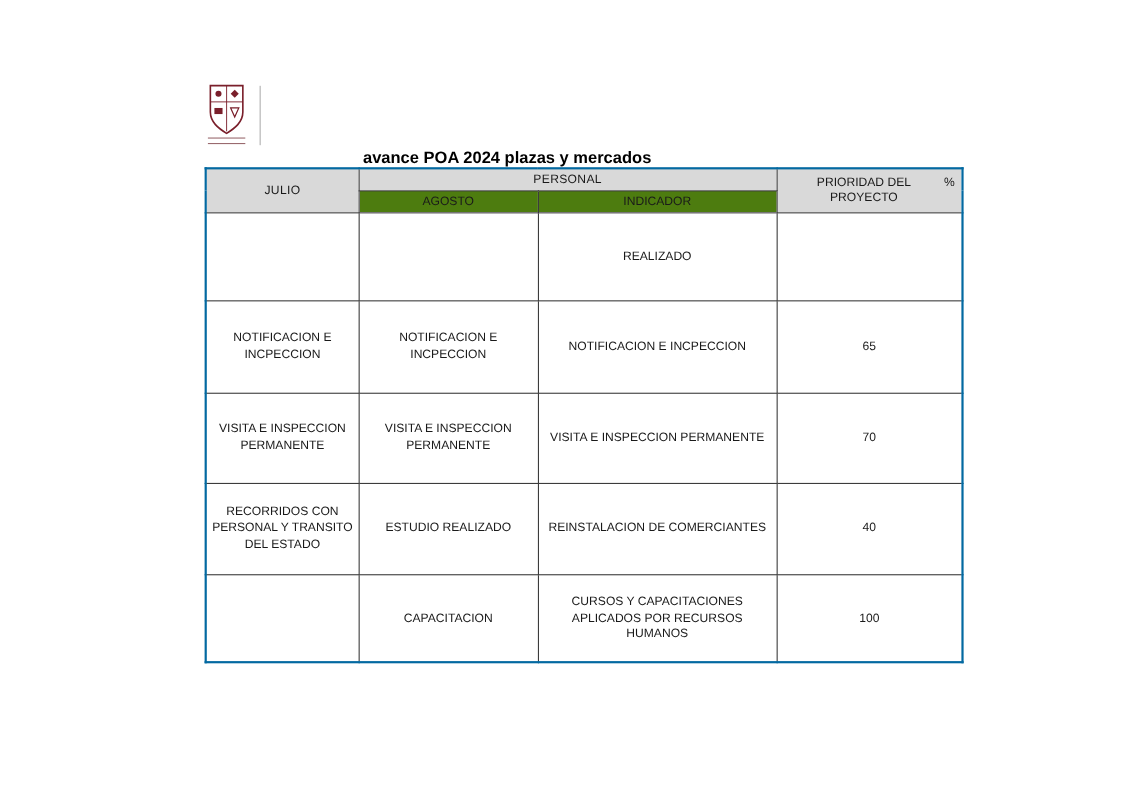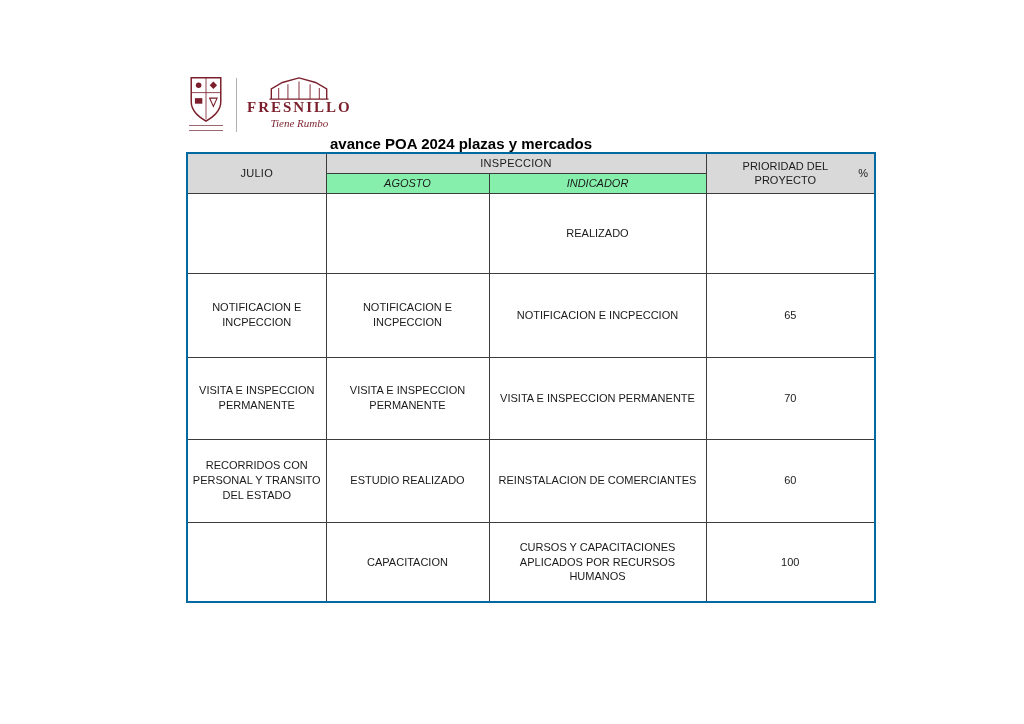--- a/index.html
+++ b/index.html
@@ -99,32 +99,31 @@
   }
   .hdr {
     background: #d9d9d9;
     font-weight: bold;
     font-size: 8px;
     letter-spacing: 0.3px;
   }
   .hdr-month {
     font-weight: bold;
     font-size: 11px;
-    background: #86efac;
-    font-style: italic;
+    background: #4d7c0f;
   }
   .hdr-prio {
     background: #d9d9d9;
     font-weight: bold;
     font-size: 8px;
   }
   .prio-flex {
     display: flex;
     justify-content: space-between;
-    align-items: center;
+    align-items: flex-start;
     padding: 0 2px;
   }
   tr.hrow1 { height: 19px; }
   tr.hrow2 { height: 17px; }
   tr.r0 { height: 80px; }
   tr.r1 { height: 84px; margin-top: 40px; }
   tr.r2 { height: 82px; margin-top: 45px; }
   tr.r3 { height: 83px; }
   tr.r4 { height: 80px; }
 </style>
@@ -140,48 +139,35 @@
         <line x1="20" y1="2" x2="20" y2="47" stroke="#7a1f2b" stroke-width="0.9"></line>
         <line x1="4" y1="18" x2="36" y2="18" stroke="#7a1f2b" stroke-width="0.9"></line>
         <circle cx="12" cy="10" r="3" fill="#7a1f2b"></circle>
         <path d="M28 6 l4 4 -4 4 -4 -4 Z" fill="#7a1f2b"></path>
         <rect x="8" y="24" width="8" height="6" fill="#7a1f2b"></rect>
         <path d="M24 24 l4 9 4 -9 Z" fill="none" stroke="#7a1f2b" stroke-width="1.2"></path>
       </svg>
       <div class="crest-caption"></div>
     </div>
     <div class="logo-divider"></div>
-    <div class="logo-right">
-      <svg width="64" height="24" viewBox="0 0 64 26" aria-hidden="true">
-        <path d="M2 25 L2 14 L14 7 L32 2 L50 7 L62 14 L62 25" fill="none" stroke="#7a1f2b" stroke-width="1.5"></path>
-        <line x1="10" y1="25" x2="10" y2="13" stroke="#7a1f2b" stroke-width="1"></line>
-        <line x1="20" y1="25" x2="20" y2="9" stroke="#7a1f2b" stroke-width="1"></line>
-        <line x1="32" y1="25" x2="32" y2="6" stroke="#7a1f2b" stroke-width="1"></line>
-        <line x1="44" y1="25" x2="44" y2="9" stroke="#7a1f2b" stroke-width="1"></line>
-        <line x1="54" y1="25" x2="54" y2="13" stroke="#7a1f2b" stroke-width="1"></line>
-        <line x1="0" y1="25" x2="64" y2="25" stroke="#7a1f2b" stroke-width="1.5"></line>
-      </svg>
-      <div class="logo-name">FRESNILLO</div>
-      <div class="logo-slogan">Tiene Rumbo</div>
-    </div>
   </div>
 
   <div class="doc-title">avance POA 2024 plazas y mercados</div>
 
   <table class="poa">
     <colgroup>
       <col style="width:139px">
       <col style="width:163px">
       <col style="width:217px">
       <col style="width:169px">
     </colgroup>
     <tbody>
       <tr class="hrow1">
         <td class="hdr" rowspan="2">JULIO</td>
-        <td class="hdr" colspan="2">INSPECCION</td>
+        <td class="hdr" colspan="2">PERSONAL</td>
         <td class="hdr-prio" rowspan="2">
           <div class="prio-flex">
             <span>PRIORIDAD DEL PROYECTO</span>
             <span>%</span>
           </div>
         </td>
       </tr>
       <tr class="hrow2">
         <td class="hdr-month">AGOSTO</td>
         <td class="hdr-month">INDICADOR</td>
@@ -202,21 +188,21 @@
       <tr class="r2">
         <td>VISITA E INSPECCION PERMANENTE</td>
         <td>VISITA E INSPECCION PERMANENTE</td>
         <td>VISITA E INSPECCION PERMANENTE</td>
         <td>70</td>
       </tr>
       <tr class="r3">
         <td>RECORRIDOS CON PERSONAL Y TRANSITO DEL ESTADO</td>
         <td>ESTUDIO REALIZADO</td>
         <td>REINSTALACION DE COMERCIANTES</td>
-        <td>60</td>
+        <td>40</td>
       </tr>
       <tr class="r4">
         <td></td>
         <td>CAPACITACION</td>
         <td>CURSOS Y CAPACITACIONES APLICADOS POR RECURSOS HUMANOS</td>
         <td>100</td>
       </tr>
     </tbody>
   </table>
 

